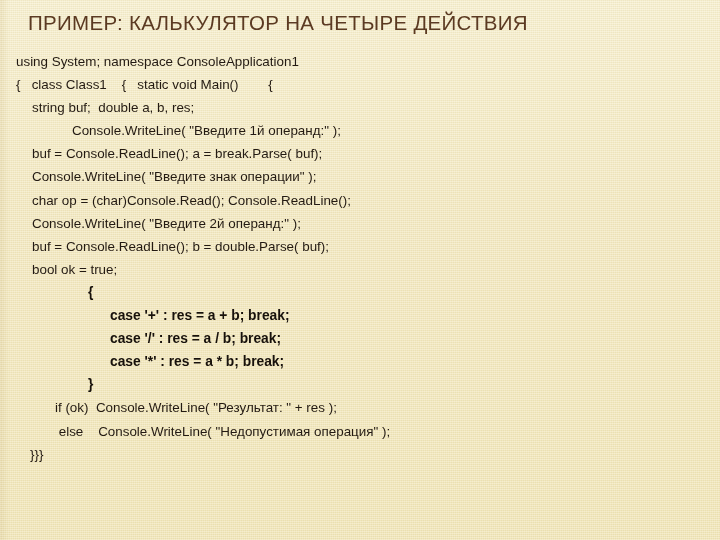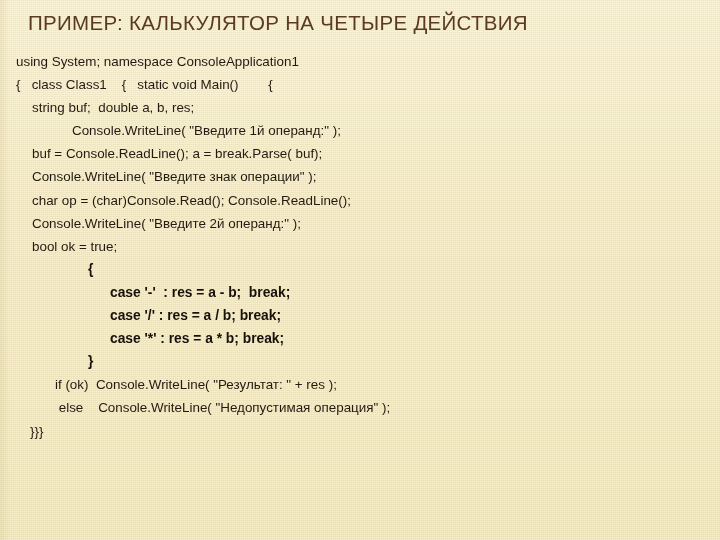--- a/index.html
+++ b/index.html
@@ -100,23 +100,24 @@
 
     <div id="code-block">
         <div class="code-line i1">using System; namespace ConsoleApplication1</div>
         <div class="code-line i1">{   class Class1    {   static void Main()        {</div>
         <div class="code-line i3">string buf;  double a, b, res;</div>
         <div class="code-line i4">Console.WriteLine( "Введите 1й операнд:" );</div>
         <div class="code-line i3">buf = Console.ReadLine(); a = break.Parse( buf);</div>
         <div class="code-line i3">Console.WriteLine( "Введите знак операции" );</div>
         <div class="code-line i3">char op = (char)Console.Read(); Console.ReadLine();</div>
         <div class="code-line i3">Console.WriteLine( "Введите 2й операнд:" );</div>
+        <div class="code-line i3">buf = Console.ReadLine(); b = double.Parse( buf);</div>
         <div class="code-line i3">bool ok = true;</div>
         <div class="code-line i5 bold">{</div>
-        <div class="code-line i6 bold">case '-'  : res = a - b;  break;</div>
+        <div class="code-line i6 bold">case '+' : res = a + b; break;</div>
         <div class="code-line i6 bold">case '/' : res = a / b; break;</div>
         <div class="code-line i6 bold">case '*' : res = a * b; break;</div>
         <div class="code-line i5 bold">}</div>
         <div class="code-line i2">if (ok)  Console.WriteLine( "Результат: " + res );</div>
         <div class="code-line i2"> else    Console.WriteLine( "Недопустимая операция" );</div>
         <div class="code-line i0">}}}</div>
       </div>
 
   </div>
 </div>

